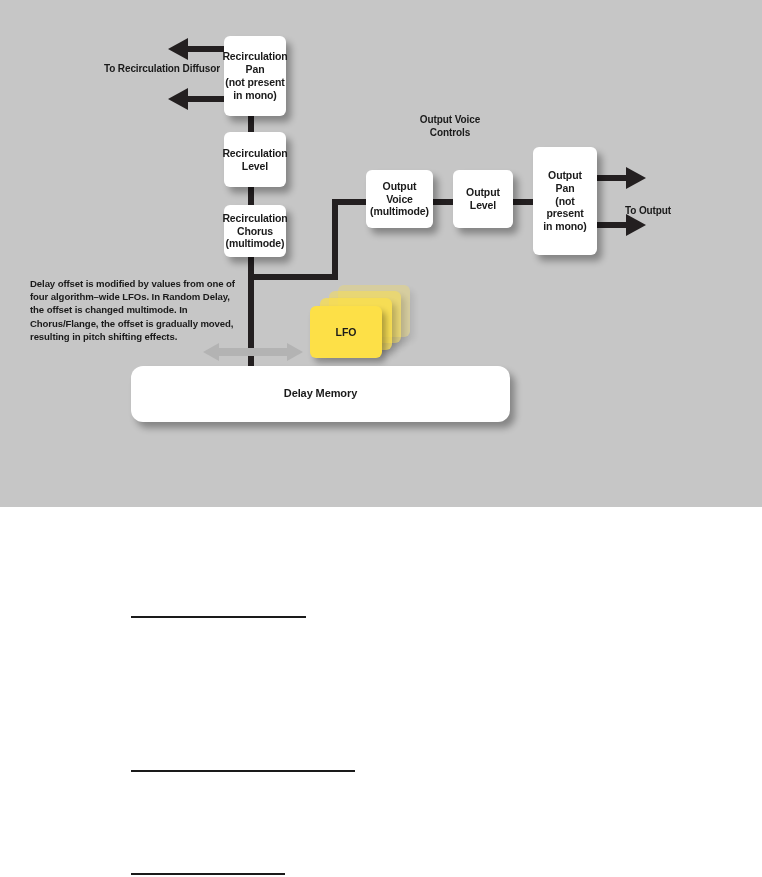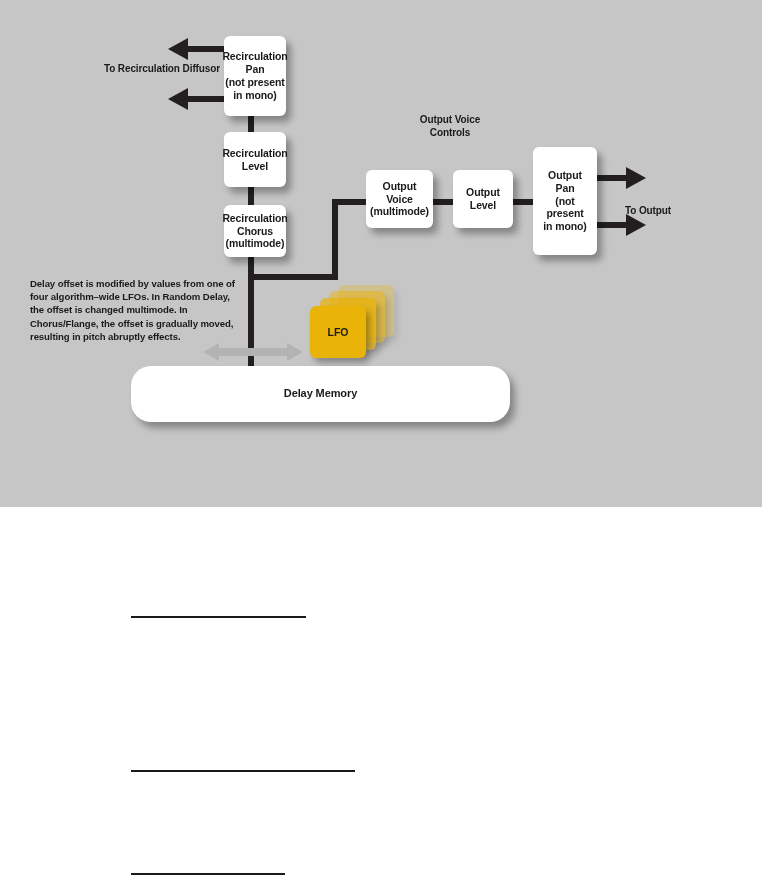--- a/index.html
+++ b/index.html
@@ -50,39 +50,39 @@
     font-size: 10.5px;
     line-height: 1.22;
     letter-spacing: -0.1px;
     box-sizing: border-box;
     padding: 2px 3px;
     z-index: 6;
   }
   .node span { display: block; width: 100%; }
 
   #node-delay-memory {
-    border-radius: 20px;
+    border-radius: 12px;
     font-size: 11px;
   }
 
   
   #lfo-stack {
     position: absolute;
     left: 310px;
     top: 285px;
     width: 100px;
     height: 72px;
     z-index: 4;
   }
   .lfo-card {
     position: absolute;
-    width: 56px;
+    width: 72px;
     height: 52px;
     border-radius: 6px;
-    background: #eab308;
+    background: #fde047;
     box-shadow: 4px 5px 6px rgba(0,0,0,0.30);
   }
   #lfo-card-4 { left: 28px; top: 0px;  opacity: 0.30; }
   #lfo-card-3 { left: 19px; top: 6px;  opacity: 0.48; }
   #lfo-card-2 { left: 10px; top: 13px; opacity: 0.70; }
   #lfo-card-1 {
     left: 0px; top: 21px;
     opacity: 1;
     display: flex;
     align-items: center;
@@ -252,20 +252,20 @@
   <div class="label" style="left:610px; top:204px; width:76px;">
     <span>To Output</span>
   </div>
 
   <div class="label" id="label-annotation">
     <span>Delay offset is modified by values from one</span>
     <span>of four algorithm–wide LFOs.</span>
     <span>In Random Delay, the offset is changed</span>
     <span>multimode. In Chorus/Flange, the offset is</span>
     <span>gradually moved, resulting in</span>
-    <span>pitch abruptly effects.</span>
+    <span>pitch shifting effects.</span>
   </div>
 
 </div>
 
 <div class="page-rule" style="left:131px; top:616px; width:175px;"></div>
 <div class="page-rule" style="left:131px; top:770px; width:224px;"></div>
 <div class="page-rule" style="left:131px; top:873px; width:154px;"></div>
 
 </body></html>

